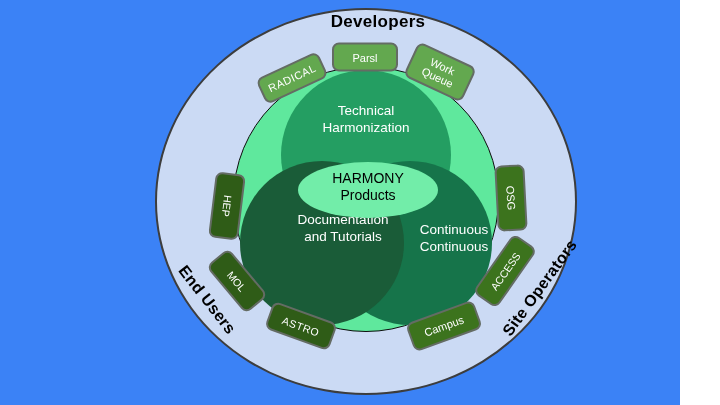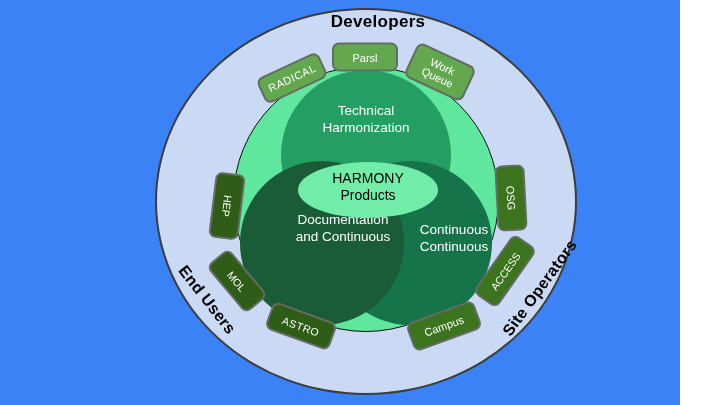--- a/index.html
+++ b/index.html
@@ -67,21 +67,21 @@
   <div id="circle-technical" class="abs venn" style="background: rgb(36, 158, 98);"></div>
   <div id="circle-continuous" class="abs venn" style="background: rgb(22, 116, 74);"></div>
   <div id="circle-documentation" class="abs venn" style="background: rgb(26, 92, 56);"></div>
 
   <div id="label-technical" class="abs circle-label">
     <span>Technical</span>
     <span>Harmonization</span>
   </div>
   <div id="label-documentation" class="abs circle-label">
     <span>Documentation</span>
-    <span>and Continuous</span>
+    <span>and Tutorials</span>
   </div>
   <div id="label-continuous" class="abs circle-label">
     <span>Continuous</span>
     <span>Continuous</span>
   </div>
 
   <div id="center-ellipse" class="abs" style="background: rgb(114, 237, 169);"></div>
   <div id="label-harmony" class="abs circle-label">
     <span>HARMONY</span>
     <span>Products</span>

